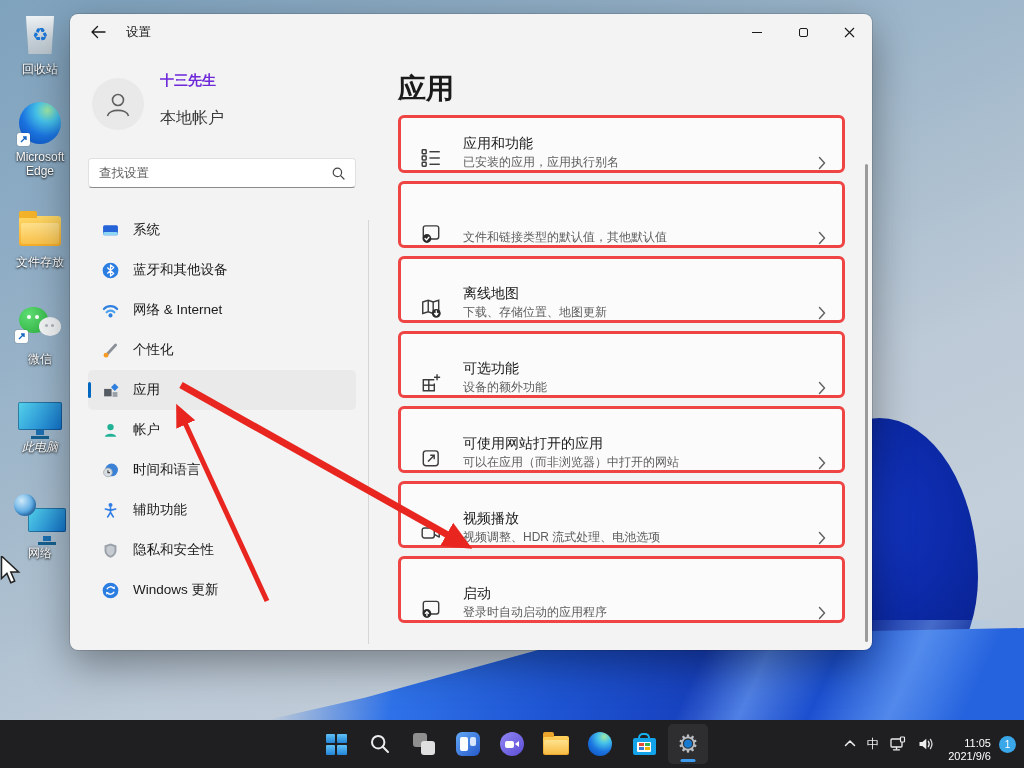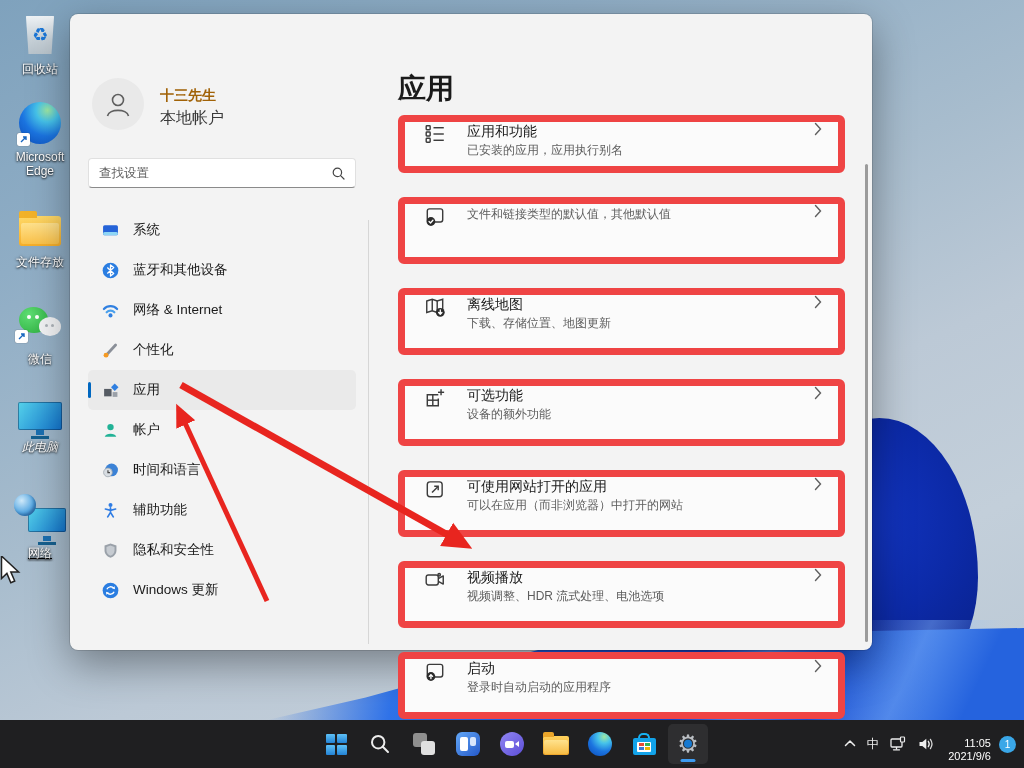--- a/index.html
+++ b/index.html
@@ -41,38 +41,38 @@
   .titlebar { position:absolute; left:0; top:0; right:0; height:36px; }
   .back-btn { position:absolute; left:14px; top:6px; width:28px; height:24px; display:flex; align-items:center; justify-content:center; border-radius:4px; cursor:pointer; }
   .win-title { position:absolute; left:56px; top:0; height:36px; display:flex; align-items:center; font-size:12.5px; color:#1a1a1a; }
   .caption-btns { position:absolute; right:0; top:0; display:flex; }
   .cap-btn { width:46px; height:36px; display:flex; align-items:center; justify-content:center; cursor:pointer; }
   .min-glyph { width:10px; height:1px; background:#1a1a1a; }
   .max-glyph { width:9px; height:9px; border:1.2px solid #1a1a1a; border-radius:2px; }
 
   
   .avatar { position:absolute; left:22px; top:64px; width:52px; height:52px; border-radius:50%; background:#e9e9e9; display:flex; align-items:center; justify-content:center; }
-  .user-name { position:absolute; left:90px; top:73px; font-size:14px; font-weight:bold; color:#a16207; }
+  .user-name { position:absolute; left:90px; top:58px; font-size:14px; font-weight:bold; color:#6d28d9; }
   .user-type { position:absolute; left:90px; top:94px; font-size:16px; color:#3a3a3a; }
   .search-box { position:absolute; left:18px; top:144px; width:268px; height:30px; background:#fff; border:1px solid #e0e0e0; border-bottom-color:#8a8a8a; border-radius:4px; display:flex; align-items:center; }
   .search-box input { flex:1; border:none; outline:none; background:transparent; font-size:12.5px; padding:0 8px 0 10px; color:#1a1a1a; font-family:inherit; }
   .search-box input::placeholder { color:#5f5f5f; opacity:1; }
   .search-mag { margin-right:10px; flex:0 0 auto; display:flex; }
   .nav { position:absolute; left:18px; top:196px; width:268px; }
   .nav-item { position:relative; height:40px; display:flex; align-items:center; border-radius:5px; cursor:pointer; }
   .nav-item .nicon { width:18px; height:18px; margin-left:13px; display:flex; align-items:center; justify-content:center; flex:0 0 auto; }
   .nav-item .nlabel { margin-left:14px; font-size:13.5px; color:#1a1a1a; white-space:nowrap; }
   .nav-item.selected { background:#eaeaea; }
   .nav-item.selected::before { content:""; position:absolute; left:0; top:12px; width:3px; height:16px; border-radius:2px; background:#0067c0; }
   .side-divider { position:absolute; left:298px; top:206px; width:1px; height:424px; background:#d6d6d6; }
 
   
   .page-title { position:absolute; left:328px; top:56px; font-size:28px; font-weight:600; color:#1a1a1a; }
   .cards { position:absolute; left:328px; top:101px; width:447px; }
-  .card { position:relative; height:67px; margin-bottom:24px; background:#fbfbfb; border:7px solid #ef4444; border-radius:6px; display:flex; align-items:flex-start; cursor:pointer; }
+  .card { position:relative; height:67px; margin-bottom:8px; background:#fbfbfb; border:3px solid #ef4444; border-radius:6px; display:flex; align-items:flex-end; cursor:pointer; }
   .card.first { height:58px; }
   .card .cicon { width:24px; height:24px; margin-left:18px; flex:0 0 auto; display:flex; align-items:center; justify-content:center; }
   .card .ctext { margin-left:20px; flex:1; min-width:0; }
   .card .ctitle { font-size:14px; font-weight:500; color:#191919; line-height:18px; }
   .card .csub { font-size:12px; color:#5d5d5d; line-height:16px; margin-top:2px; }
   .card .chev { margin-right:16px; flex:0 0 auto; display:flex; }
   .scrollline { position:absolute; left:795px; top:150px; width:3px; height:478px; background:#9b9b9b; border-radius:2px; }
 
   
   .overlay { position:absolute; inset:0; pointer-events:none; z-index:50; }
@@ -168,31 +168,52 @@
     </div>
       </div>
     <div class="lbl">微信</div>
   </div>
   <div class="di" style="top:396px;">
     <div class="ic" style="height:40px;">
         <div class="monitor"></div>
       </div>
     <div class="lbl" style="margin-top:4px;font-style:italic;">此电脑</div>
   </div>
-  <div class="di" style="top:492px;text-decoration:underline;">
+  <div class="di" style="top:492px;">
     <div class="ic" style="height:46px;">
         <div class="net-wrap">
           <div class="monitor"></div>
           <div class="globe"></div>
         </div>
       </div>
     <div class="lbl" style="margin-top:8px;">网络</div>
   </div>
 
   <div class="window">
+    <div class="titlebar">
+      <div class="back-btn">
+        <svg width="16" height="14" viewBox="0 0 16 14">
+            <path d="M7.5 1.5 L2 7 L7.5 12.5 M2 7 H15" stroke="#1a1a1a" stroke-width="1.3" fill="none" stroke-linecap="round" stroke-linejoin="round"></path>
+          </svg>
+      </div>
+      <div class="win-title">设置</div>
+      <div class="caption-btns">
+        <div class="cap-btn">
+            <div class="min-glyph"></div>
+          </div>
+        <div class="cap-btn">
+            <div class="max-glyph"></div>
+          </div>
+        <div class="cap-btn">
+            <svg width="11" height="11" viewBox="0 0 11 11">
+              <path d="M1 1 L10 10 M10 1 L1 10" stroke="#1a1a1a" stroke-width="1.1"></path>
+            </svg>
+          </div>
+      </div>
+    </div>
 
     <div class="avatar">
       <svg width="30" height="30" viewBox="0 0 30 30">
           <circle cx="15" cy="11" r="5.5" stroke="#5f5f5f" stroke-width="1.6" fill="none"></circle>
           <path d="M4.5 27 C6 19.5 24 19.5 25.5 27" stroke="#5f5f5f" stroke-width="1.6" fill="none"></path>
         </svg>
     </div>
     <div class="user-name">十三先生</div>
     <div class="user-type">本地帐户</div>
 

